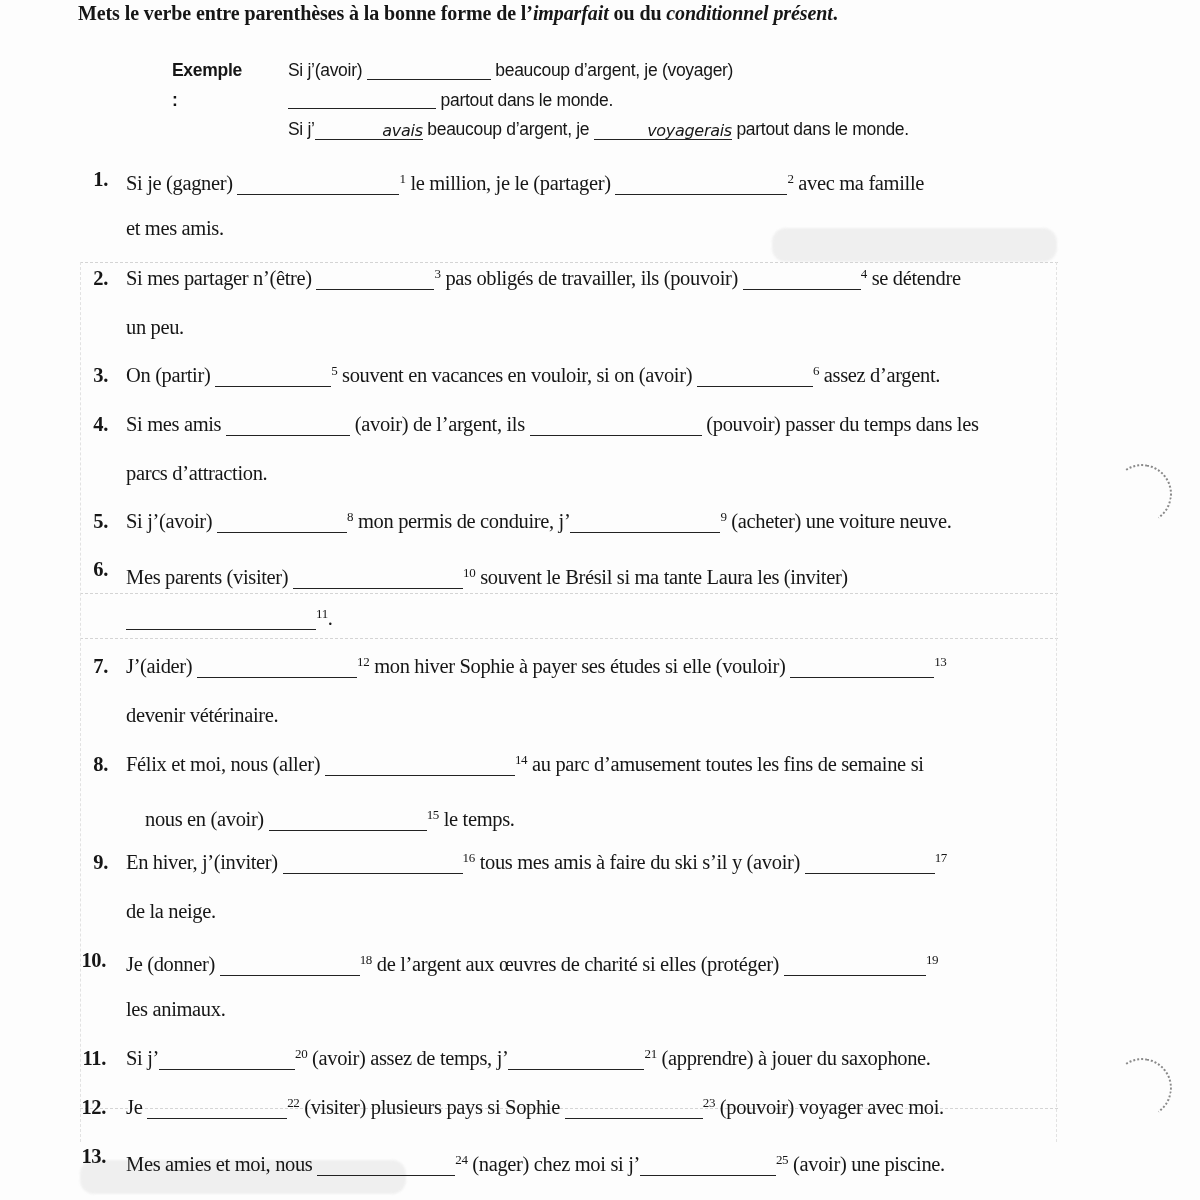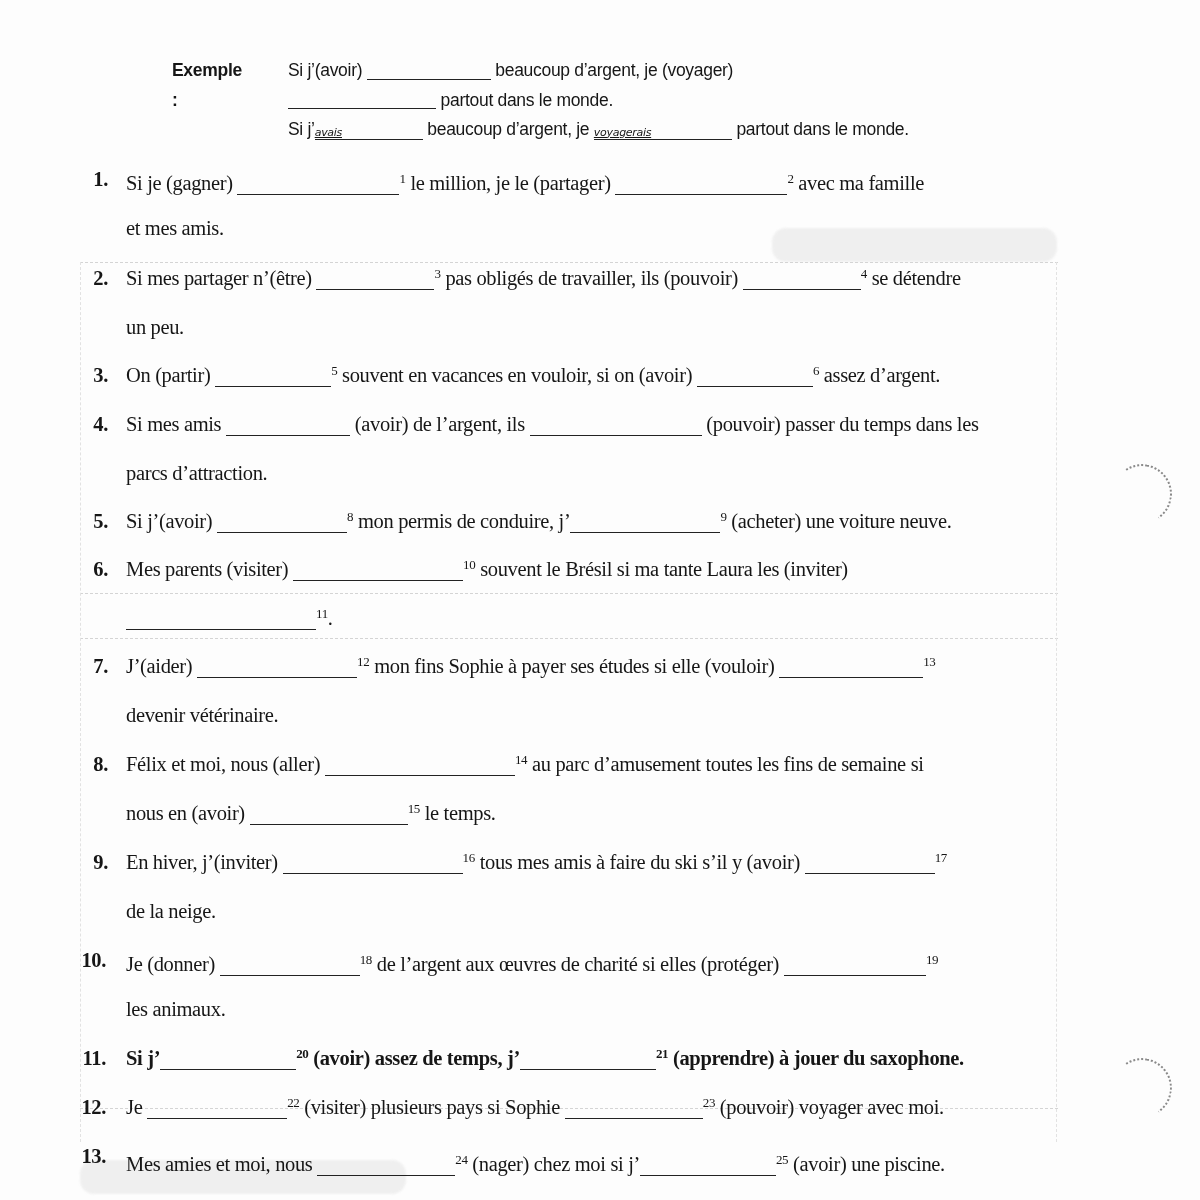--- a/index.html
+++ b/index.html
@@ -46,23 +46,23 @@
       letter-spacing: -0.3px;
     }
     .example .lbl { position: absolute; left: 0; top: 0; font-weight: bold; }
     .example .line { position: absolute; left: 116px; white-space: nowrap; }
     .blank {
       display: inline-block; border-bottom: 1.3px solid #222;
       height: 1.05em; vertical-align: -0.2em;
     }
     .hand {
       font-family: "DejaVu Sans", sans-serif; font-style: italic;
-      font-size: 11px; display: inline-block;
-      border-bottom: 1.3px solid #222; text-align: left;
-      line-height: 1.1em; vertical-align: -0.05em; text-decoration: underline;
+      font-size: 16px; display: inline-block;
+      border-bottom: 1.3px solid #222; text-align: right;
+      line-height: 1.1em; vertical-align: -0.05em;
     }
 
     .q {
       position: absolute; white-space: nowrap;
       font-size: 20.5px; letter-spacing: -0.35px;
     }
     .q .num { position: absolute; font-weight: bold; text-align: right; width: 30px; }
     .q .txt { position: absolute; left: 46px; }
     .q sup { font-size: 13px; vertical-align: 0.55em; line-height: 0; }
     .q .cont { position: absolute; left: 46px; }
@@ -76,20 +76,23 @@
   <div class="ghost-box b"></div>
   <div class="dotted-h" style="top:262px"></div>
   <div class="dotted-h" style="top:593px"></div>
   <div class="dotted-h" style="top:638px"></div>
   <div class="dotted-h" style="top:1108px"></div>
   <div class="dotted-v" style="left:80px;top:262px;height:880px"></div>
   <div class="dotted-v" style="left:1056px;top:262px;height:880px"></div>
   <div class="curl" style="left:1112px;top:464px"></div>
   <div class="curl" style="left:1112px;top:1058px"></div>
 
+  <div class="title">
+    <span>Mets le verbe entre parenthèses à la bonne forme de l’</span><i>imparfait</i><span> ou du </span><i>conditionnel présent</i><span>.</span>
+  </div>
 
   <div class="example">
     <span class="lbl">Exemple :</span>
     <div class="line" style="top:0">
       <span>Si j’(avoir) </span><span class="blank" style="width:124px"></span><span> beaucoup d’argent, je (voyager)</span>
     </div>
     <div class="line" style="top:29.5px">
       <span class="blank" style="width:148px"></span><span> partout dans le monde.</span>
     </div>
     <div class="line" style="top:59px">
@@ -116,46 +119,46 @@
         <span class="num" style="left: -2px; top: 0px;">4.</span>
         <span class="txt" style="top: 0px;"><span>Si mes amis </span><span class="blank" style="width: 124px;"></span><span> (avoir) de l’argent, ils </span><span class="blank" style="width: 172px;"></span><span> (pouvoir) passer du temps dans les</span></span>
         <span class="cont" style="top: 49px;">parcs d’attraction.</span>
       </div>
       <div class="q" style="left: 80px; top: 510px;">
         <span class="num" style="left: -2px; top: 0px;">5.</span>
         <span class="txt" style="top: 0px;"><span>Si j’(avoir) </span><span class="blank" style="width: 130px;"></span><sup>8</sup><span>  mon permis de conduire, j’</span><span class="blank" style="width: 150px;"></span><sup>9</sup><span> (acheter) une voiture neuve.</span></span>
       </div>
       <div class="q" style="left: 80px; top: 558px;">
         <span class="num" style="left: -2px; top: 0px;">6.</span>
-        <span class="txt" style="top: 0px;"><span>Mes parents (visiter) </span><span class="blank" style="width: 170px;"></span><sup>10</sup><span> souvent le Brésil si ma tante Laura les (inviter)</span></span>
+        <span class="txt" style="top: 8px;"><span>Mes parents (visiter) </span><span class="blank" style="width: 170px;"></span><sup>10</sup><span> souvent le Brésil si ma tante Laura les (inviter)</span></span>
         <span class="cont" style="top: 49px;"><span class="blank" style="width: 190px;"></span><sup>11</sup><span>.</span></span>
       </div>
       <div class="q" style="left: 80px; top: 655px;">
         <span class="num" style="left: -2px; top: 0px;">7.</span>
-        <span class="txt" style="top: 0px;"><span>J’(aider) </span><span class="blank" style="width: 160px;"></span><sup>12</sup><span>  mon fins Sophie à payer ses études si elle (vouloir) </span><span class="blank" style="width: 144px;"></span><sup>13</sup><span></span></span>
+        <span class="txt" style="top: 0px;"><span>J’(aider) </span><span class="blank" style="width: 160px;"></span><sup>12</sup><span>  mon hiver Sophie à payer ses études si elle (vouloir) </span><span class="blank" style="width: 144px;"></span><sup>13</sup><span></span></span>
         <span class="cont" style="top: 49px;">devenir vétérinaire.</span>
       </div>
       <div class="q" style="left: 80px; top: 753px;">
         <span class="num" style="left: -2px; top: 0px;">8.</span>
         <span class="txt" style="top: 0px;"><span>Félix et moi, nous (aller) </span><span class="blank" style="width: 190px;"></span><sup>14</sup><span> au parc d’amusement toutes les fins de semaine si</span></span>
-        <span class="cont" style="top: 49px;"><span>nous en (avoir) </span><span class="blank" style="width: 158px;"></span><sup>15</sup><span> le temps.</span></span>
+        <span class="cont" style="top: 55px; margin-left: 19px;"><span>nous en (avoir) </span><span class="blank" style="width: 158px;"></span><sup>15</sup><span> le temps.</span></span>
       </div>
       <div class="q" style="left: 80px; top: 851px;">
         <span class="num" style="left: -2px; top: 0px;">9.</span>
         <span class="txt" style="top: 0px;"><span>En hiver, j’(inviter) </span><span class="blank" style="width: 180px;"></span><sup>16</sup><span> tous mes amis à faire du ski s’il y (avoir) </span><span class="blank" style="width: 130px;"></span><sup>17</sup><span></span></span>
         <span class="cont" style="top: 49px;">de la neige.</span>
       </div>
       <div class="q" style="left: 80px; top: 949px;">
         <span class="num" style="left: -4px; top: 0px;">10.</span>
         <span class="txt" style="top: 4px;"><span>Je (donner) </span><span class="blank" style="width: 140px;"></span><sup>18</sup><span> de l’argent aux œuvres de charité si elles (protéger) </span><span class="blank" style="width: 142px;"></span><sup>19</sup><span></span></span>
         <span class="cont" style="top: 49px; text-align: right;">les animaux.</span>
       </div>
       <div class="q" style="left: 80px; top: 1047px;">
         <span class="num" style="left: -4px; top: 0px;">11.</span>
-        <span class="txt" style="top: 0px; font-weight: bold;"><span>Si j’</span><span class="blank" style="width: 136px;"></span><sup>20</sup><span> (avoir) assez de temps, j’</span><span class="blank" style="width: 136px;"></span><sup>21</sup><span> (apprendre) à jouer du saxophone.</span></span>
+        <span class="txt" style="top: 0px;"><span>Si j’</span><span class="blank" style="width: 136px;"></span><sup>20</sup><span> (avoir) assez de temps, j’</span><span class="blank" style="width: 136px;"></span><sup>21</sup><span> (apprendre) à jouer du saxophone.</span></span>
       </div>
       <div class="q" style="left: 80px; top: 1096px;">
         <span class="num" style="left: -4px; top: 0px;">12.</span>
         <span class="txt" style="top: 0px;"><span>Je </span><span class="blank" style="width: 140px;"></span><sup>22</sup><span> (visiter) plusieurs pays si Sophie </span><span class="blank" style="width: 138px;"></span><sup>23</sup><span> (pouvoir) voyager avec moi.</span></span>
       </div>
       <div class="q" style="left: 80px; top: 1145px;">
         <span class="num" style="left: -4px; top: 0px;">13.</span>
         <span class="txt" style="top: 8px;"><span>Mes amies et moi, nous </span><span class="blank" style="width: 138px;"></span><sup>24</sup><span> (nager) chez moi si j’</span><span class="blank" style="width: 136px;"></span><sup>25</sup><span> (avoir) une piscine.</span></span>
       </div>
     </div>

